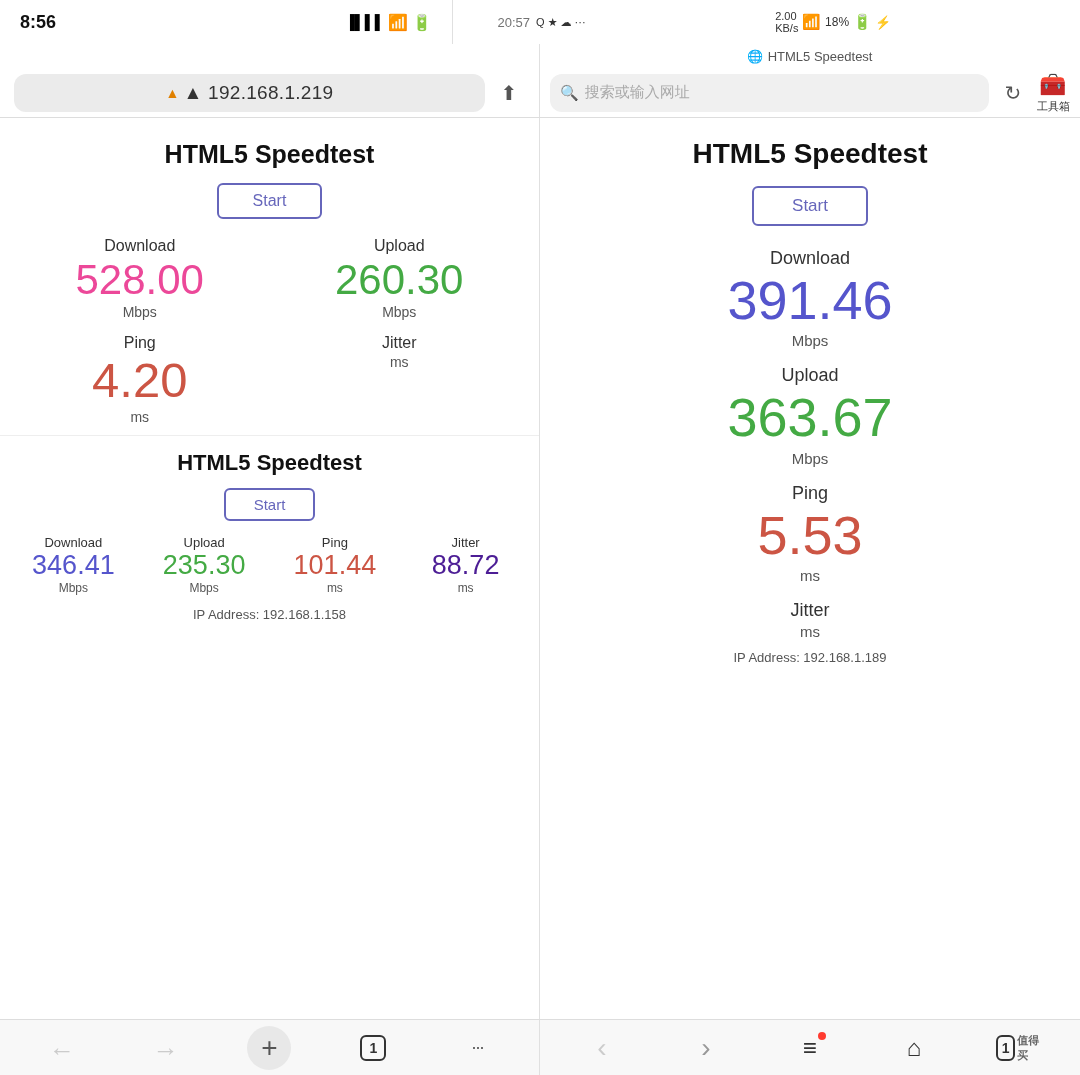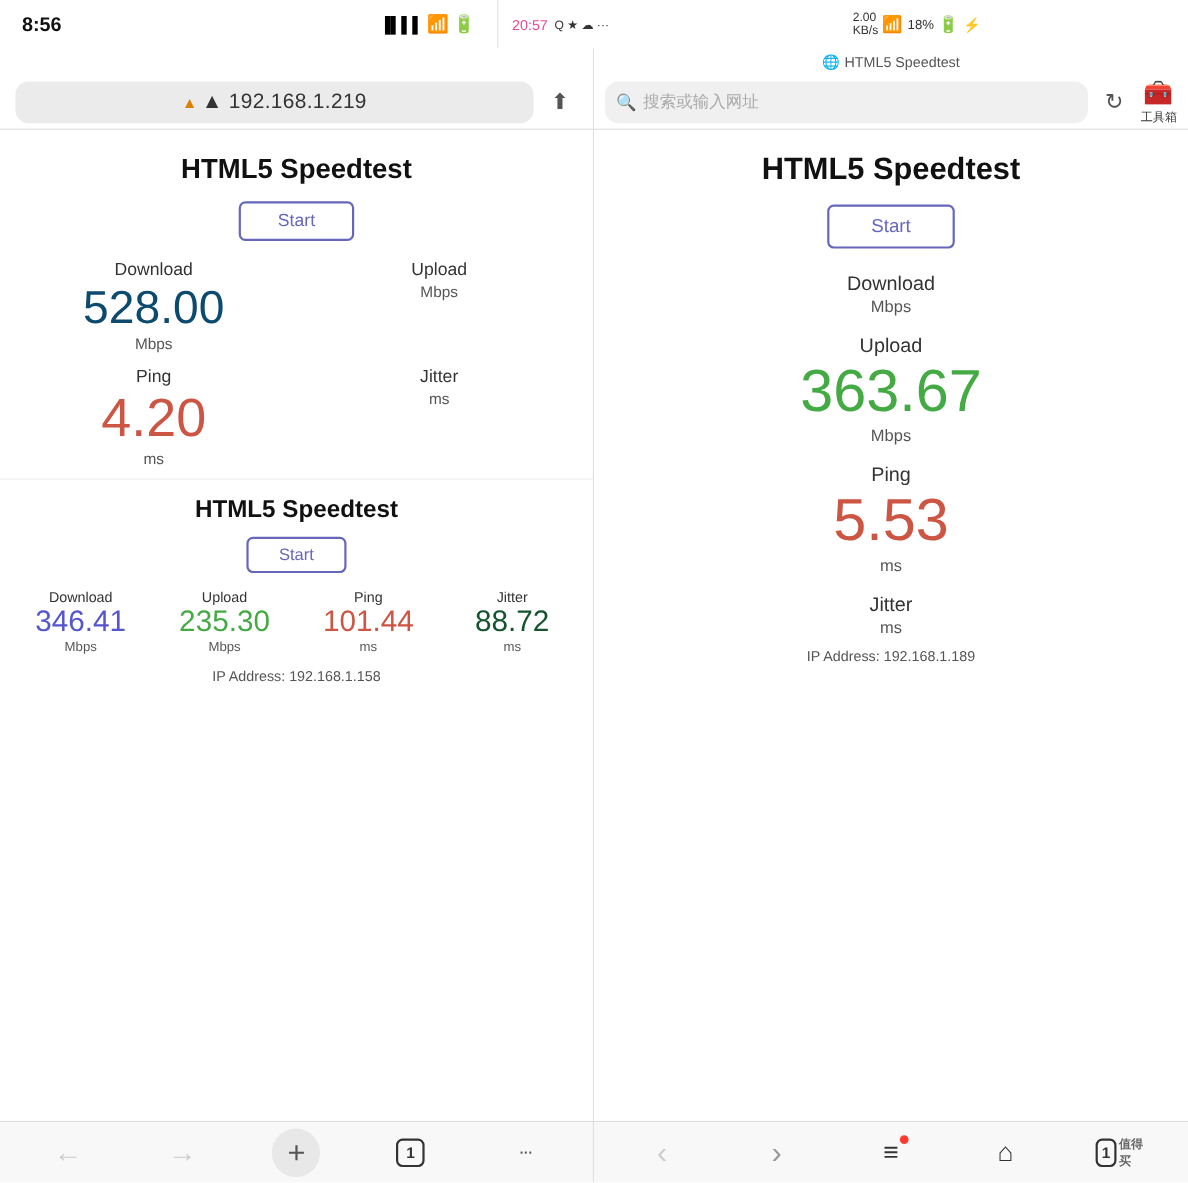--- a/index.html
+++ b/index.html
@@ -20,21 +20,21 @@
 
   <div style="width:540px; display:flex; align-items:center; padding:0 20px; border-right:1px solid #e0e0e0;">
     <span style="font-size:18px; font-weight:700; color:#111;">8:56</span>
     <span style="flex:1;"></span>
     <span style="font-size:14px; margin-right:4px;">▐▌▌▌</span>
     <span style="font-size:16px; margin-right:4px;">📶</span>
     <span style="font-size:16px;">🔋</span>
   </div>
 
   <div style="width:540px; display:flex; align-items:center; padding:0 12px; gap:4px;">
-    <span style="font-size:13px; font-weight:500; color:#ec4899;">20:57</span>
+    <span style="font-size:13px; font-weight:500; color:#737373;margin-left:32px;">20:57</span>
     <span style="font-size:11px; color:#333; margin-left:2px;">Q ★ ☁ ···</span>
     <span style="flex:1;"></span>
     <span style="font-size:11px; color:#333;">2.00<br>KB/s</span>
     <span style="font-size:15px;">📶</span>
     <span style="font-size:12px; color:#333;">18%</span>
     <span style="font-size:15px;">🔋</span>
     <span style="font-size:13px; color:#333;">⚡</span>
   </div>
 </div>
 
@@ -77,26 +77,27 @@
 
   <div style="width:540px; height:100%; background:#fff; border-right:1px solid #e0e0e0; display:flex; flex-direction:column; overflow:hidden;">
 
     <div style="padding:22px 10px 10px; text-align:center; flex-shrink:0;">
       <div style="font-size:25px; font-weight:800; color:#111; margin-bottom:14px;">HTML5 Speedtest</div>
       <button style="border:2px solid #6666bb; border-radius:6px; background:#fff; color:#6666bb; font-size:16px; padding:7px 34px; cursor:pointer; margin-bottom:18px;">Start</button>
       <div style="display:grid; grid-template-columns:1fr 1fr; text-align:center;">
 
         <div>
           <div style="font-size:16px; color:#333; margin-bottom:2px;">Download</div>
-          <div style="font-size:42px; font-weight:300; color:#0c4a6e; line-height:1.1;">528.00</div>
+          <div style="font-size:42px; font-weight:300; color:#ec4899; line-height:1.1;">528.00</div>
           <div style="font-size:14px; color:#555; margin-top:1px;">Mbps</div>
         </div>
 
         <div>
           <div style="font-size:16px; color:#333; margin-bottom:2px;">Upload</div>
+          <div style="font-size:42px; font-weight:300; color:#44aa44; line-height:1.1;">260.30</div>
           <div style="font-size:14px; color:#555; margin-top:1px;">Mbps</div>
         </div>
       </div>
       <div style="height:14px;"></div>
       <div style="display:grid; grid-template-columns:1fr 1fr; text-align:center;">
 
         <div>
           <div style="font-size:16px; color:#333; margin-bottom:2px;">Ping</div>
           <div style="font-size:49px; font-weight:300; color:#cc5544; line-height:1.1;">4.20</div>
           <div style="font-size:14px; color:#555; margin-top:1px;">ms</div>
@@ -123,38 +124,39 @@
           <div style="font-size:27px; font-weight:300; color:#44aa44; line-height:1.1;">235.30</div>
           <div style="font-size:12px; color:#555;">Mbps</div>
         </div>
         <div>
           <div style="font-size:13px; color:#333; margin-bottom:1px;">Ping</div>
           <div style="font-size:27px; font-weight:300; color:#cc5544; line-height:1.1;">101.44</div>
           <div style="font-size:12px; color:#555;">ms</div>
         </div>
         <div>
           <div style="font-size:13px; color:#333; margin-bottom:1px;">Jitter</div>
-          <div style="font-size:27px; font-weight:300; color:#14532d; line-height:1.1;">88.72</div>
+          <div style="font-size:27px; font-weight:300; color:#4c1d95; line-height:1.1;">88.72</div>
           <div style="font-size:12px; color:#555;">ms</div>
         </div>
       </div>
       <div style="font-size:13px; color:#555; margin-top:12px; text-align:center;">IP Address: 192.168.1.158</div>
     </div>
 
   </div>
 
   <div style="width:540px; height:100%; background:#fff; display:flex; flex-direction:column; overflow:hidden;">
 
     <div style="padding:20px 16px 10px; text-align:center;">
       <div style="font-size:28px; font-weight:800; color:#111; margin-bottom:16px;">HTML5 Speedtest</div>
       <button style="border:2px solid #6666bb; border-radius:6px; background:#fff; color:#6666bb; font-size:17px; padding:8px 38px; cursor:pointer; margin-bottom:22px;">Start</button>
 
       
       <div style="margin-bottom:16px;">
         <div style="font-size:18px; color:#333; margin-bottom:2px;">Download</div>
+        <div style="font-size:54px; font-weight:300; color:#5555cc; line-height:1.1;">391.46</div>
         <div style="font-size:15px; color:#555; margin-top:2px;">Mbps</div>
       </div>
 
       
       <div style="margin-bottom:16px;">
         <div style="font-size:18px; color:#333; margin-bottom:2px;">Upload</div>
         <div style="font-size:54px; font-weight:300; color:#44aa44; line-height:1.1;">363.67</div>
         <div style="font-size:15px; color:#555; margin-top:2px;">Mbps</div>
       </div>
 

